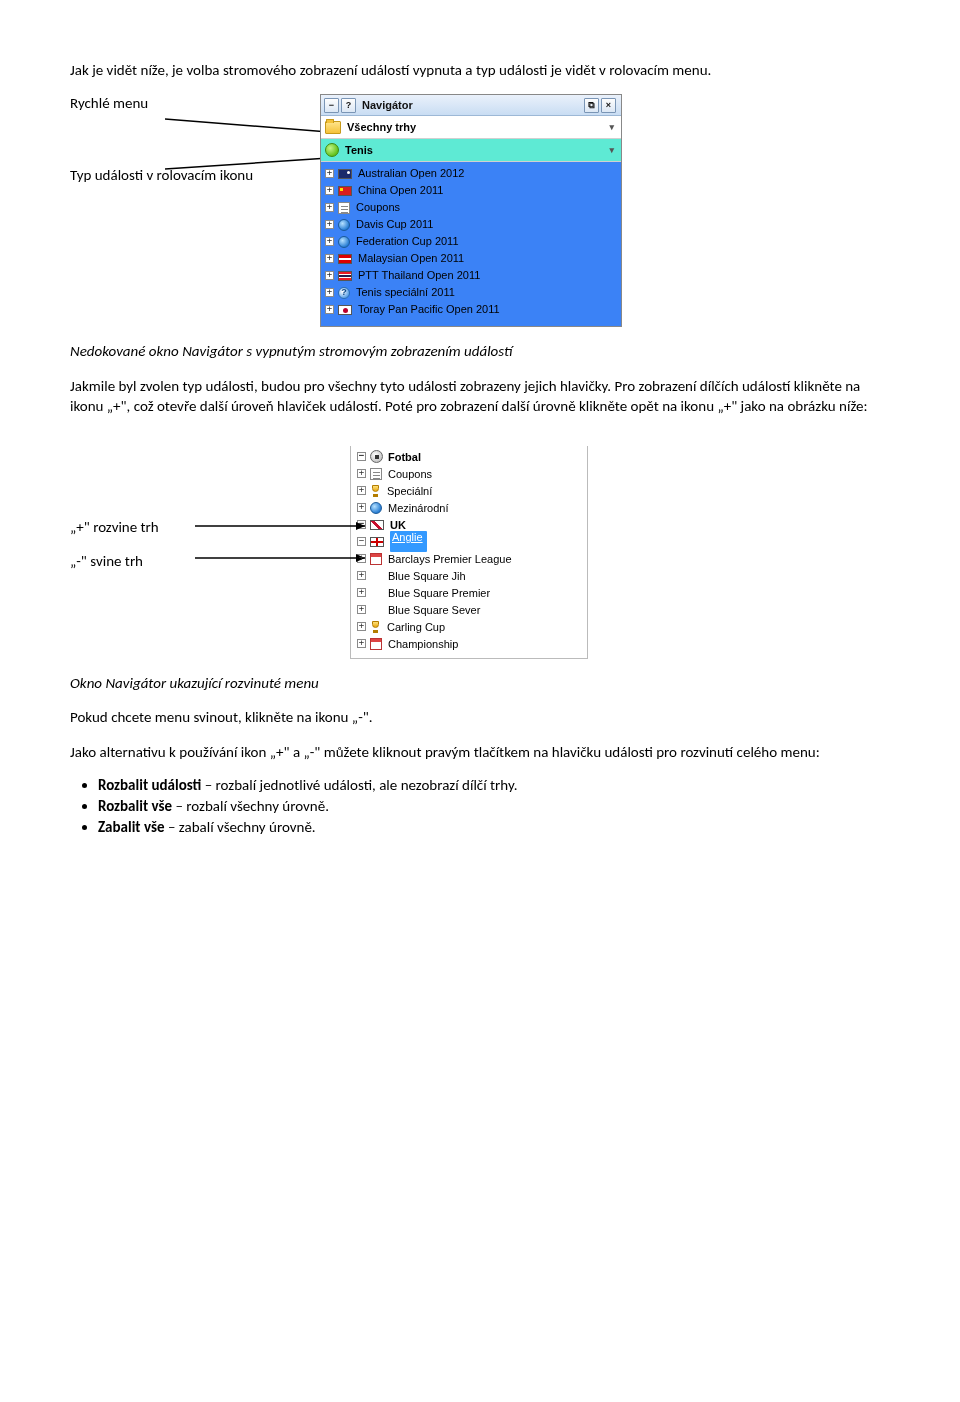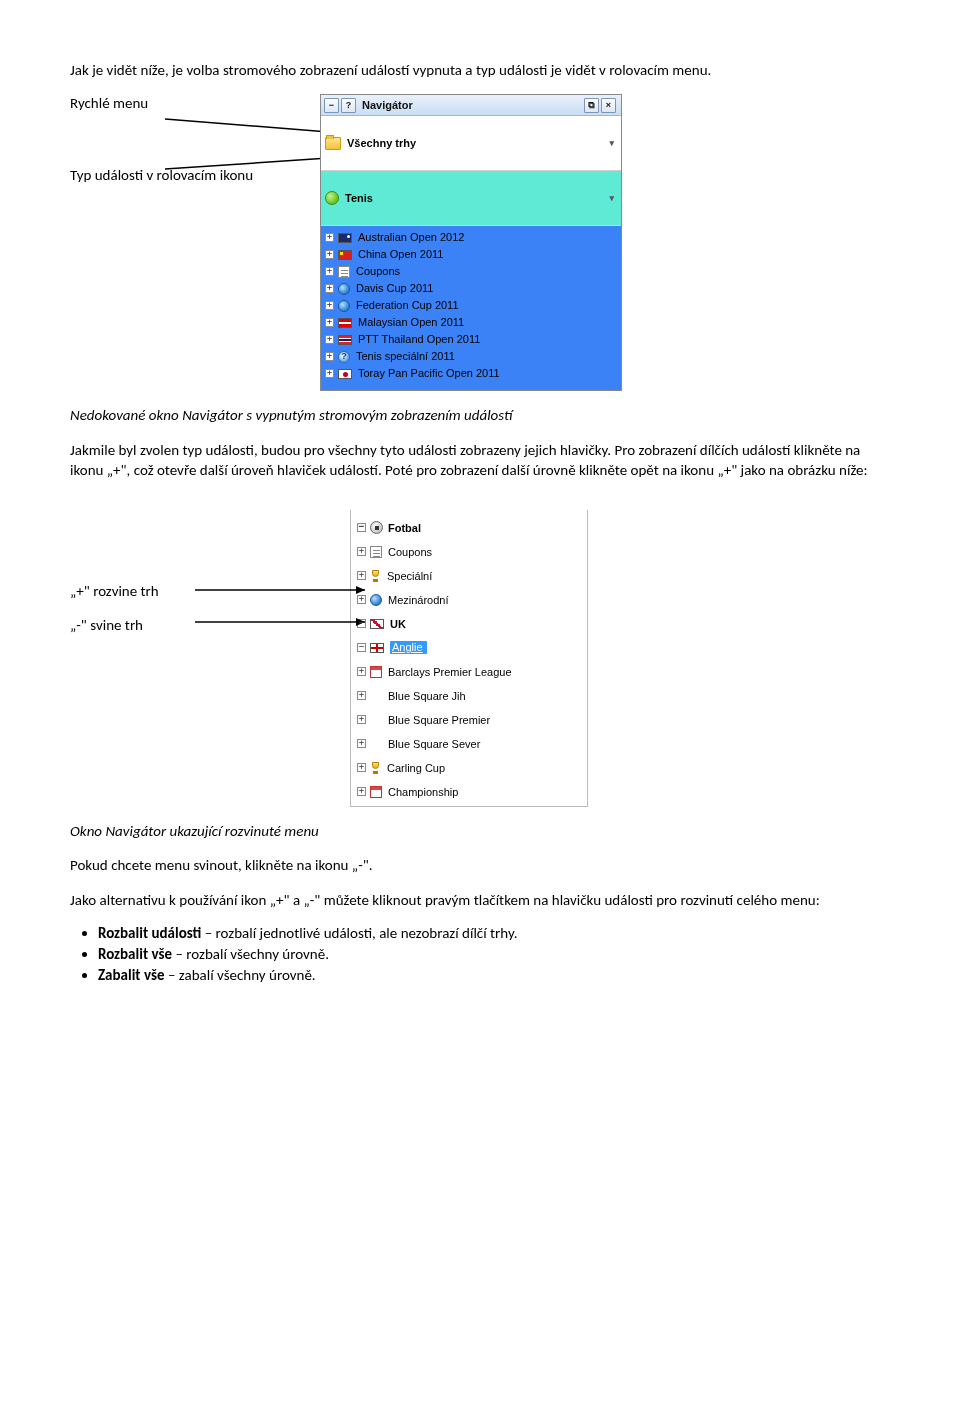--- a/index.html
+++ b/index.html
@@ -64,21 +64,21 @@
     border-radius: 1px;
     box-sizing: border-box;
   }
   .tb-spacer { flex: 1; }
   .panel-title { margin-left: 4px; }
 
   .folder-row, .cat-row {
     display: flex;
     align-items: center;
     height: 22px;
-    padding: 16px 4px;
+    padding: 0 4px;
     border-bottom: 1px solid #d0d0d0;
   }
   .folder-row { font-weight: bold; background: #fff; }
   .cat-row   { font-weight: bold; background: #5eead4; }
   .cat-row .caret, .folder-row .caret {
     margin-left: auto;
     font-size: 9px;
     color: #555;
     padding-right: 3px;
   }
@@ -241,21 +241,21 @@
       #fff;
     margin-right: 3px;
     flex-shrink: 0;
     box-sizing: border-box;
   }
   .row-bold { font-weight: bold; }
   .row-sel {
     display: inline-block;
     background: #3399ff;
     color: #fff;
-    padding: 0 4px 1px 2px;
+    padding: 0 4px 9px 2px;
     border-radius: 1px;
     text-decoration: underline;
   }
 
   
   .arrow-svg { position: absolute; pointer-events: none; }
   .arrow-svg line { stroke: #000; stroke-width: 1.5; }
   .arrow-svg polygon { fill: #000; }
 
   .panel-wrap { position: relative; }
@@ -273,21 +273,21 @@
   .tree2 {
     width: 230px;
     border-left: 1px solid #bbb;
     border-right: 1px solid #bbb;
     border-bottom: 1px solid #bbb;
     background: #fff;
     font-family: Tahoma, Verdana, sans-serif;
     font-size: 11px;
     padding: 2px 0 6px 6px;
   }
-  .tree2 .tree-row { padding-left: 0; margin-top: 7px; }
+  .tree2 .tree-row { padding-left: 0; }
 </style>
 </head>
 <body>
 
 <p>Jak je vidět níže, je volba stromového zobrazení událostí vypnuta a typ události je vidět v rolovacím menu.</p>
 
 <div class="callout-row">
   <div class="callout-left">
     <span class="lbl">Rychlé menu</span>
     <span class="lbl">Typ události v rolovacím ikonu</span>

